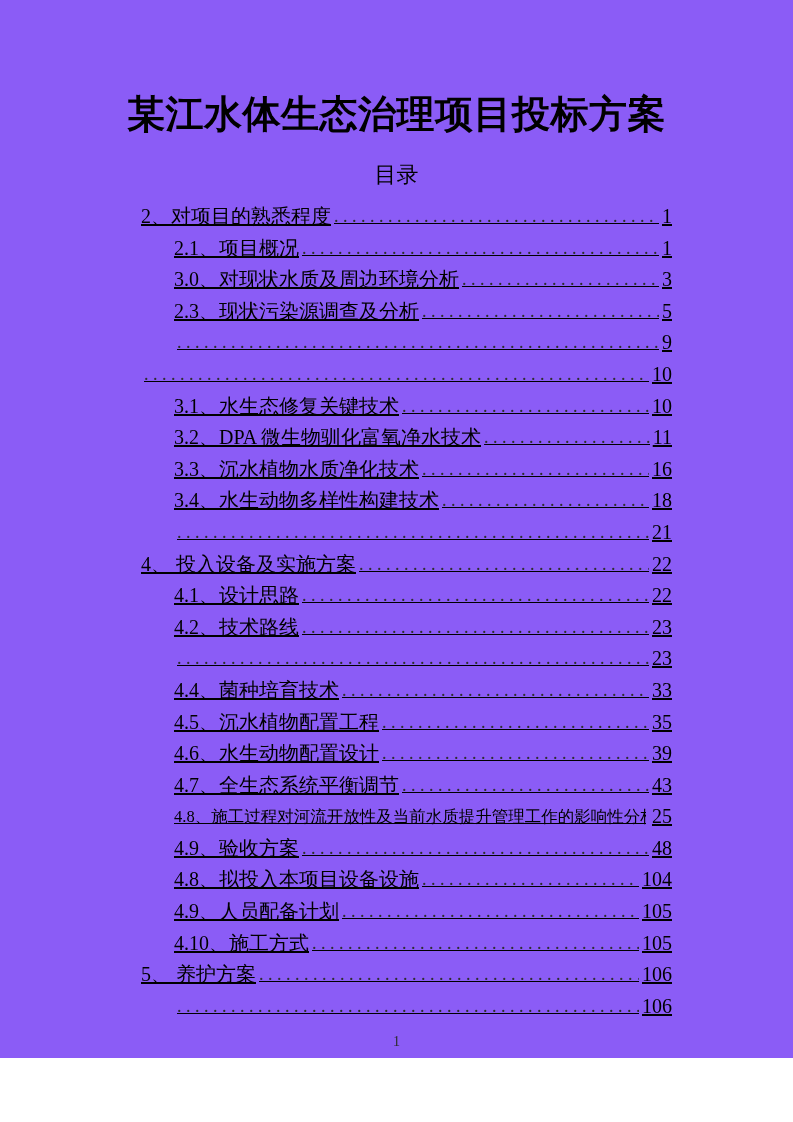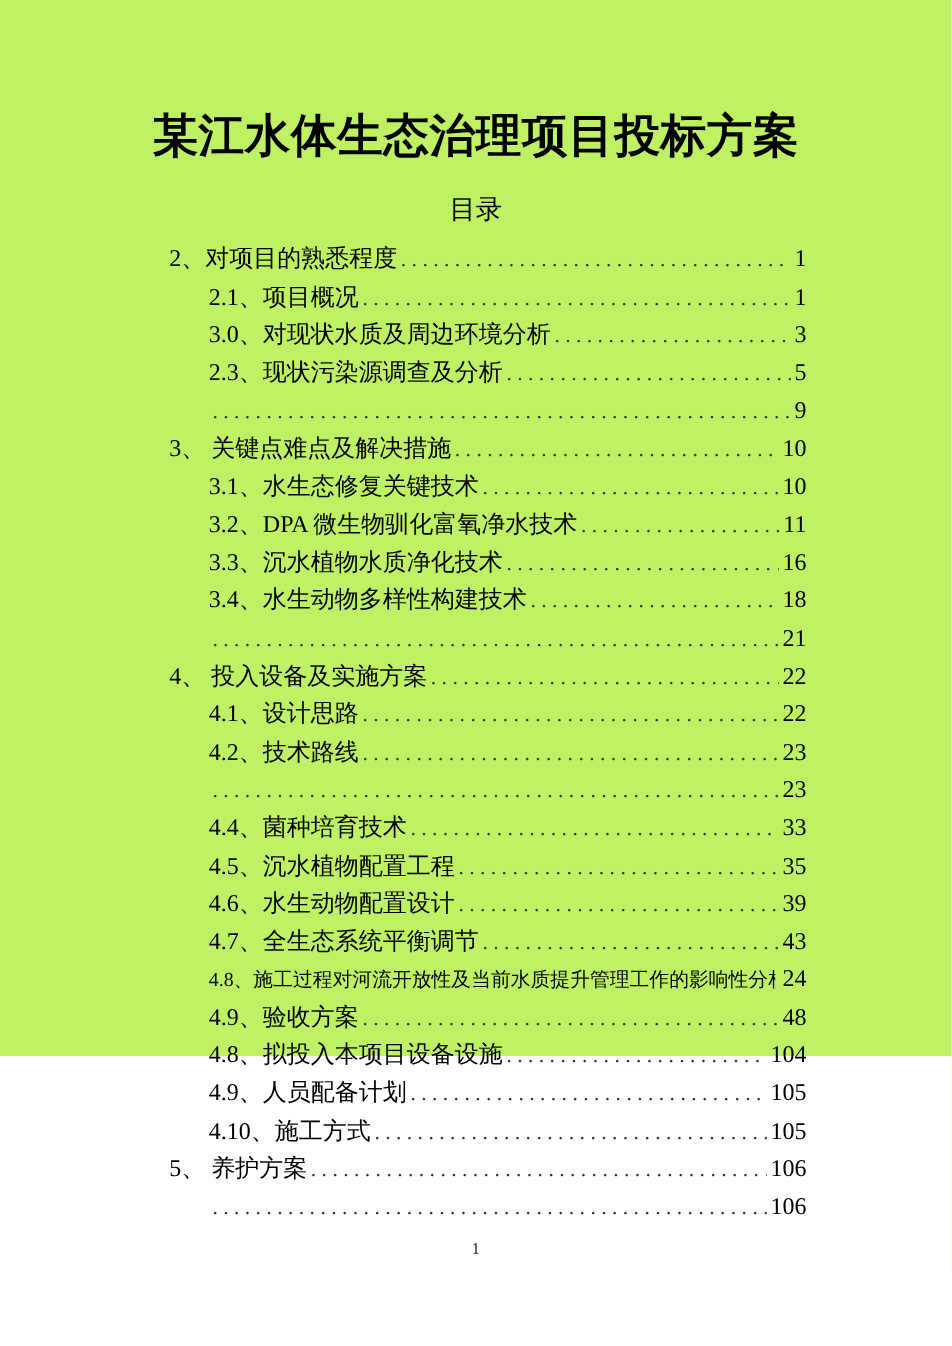--- a/index.html
+++ b/index.html
@@ -11,22 +11,22 @@
     width: 793px;
     height: 1122px;
     font-family: "Liberation Serif", "DejaVu Serif", serif;
     color: #000000;
     position: relative;
     overflow: hidden;
   }
   .doc-page {
     position: relative;
     width: 793px;
-    height: 880px;
-    background: #bef264;
+    height: 1058px;
+    background: #8b5cf6;
   }
   .doc-title {
     padding-top: 90px;
     text-align: center;
     font-size: 38px;
     font-weight: bold;
     line-height: 48px;
     letter-spacing: 0.5px;
     white-space: nowrap;
   }
@@ -42,20 +42,21 @@
     margin-left: 141px;
     width: 531px;
     font-size: 20px;
   }
   .toc-row {
     display: flex;
     align-items: center;
     height: 31.6px;
     line-height: 31.6px;
     overflow: hidden;
+    text-decoration: underline;
   }
   .toc-row.lvl2 { padding-left: 33px; }
   .toc-text {
     white-space: nowrap;
     flex: 0 1 auto;
     overflow: hidden;
   }
   .toc-row.compact { font-size: 16.5px; }
   .toc-dots {
     flex: 1 1 0;
@@ -118,21 +119,20 @@
       <span class="toc-dots"></span>
       <span class="toc-page">5</span>
     </div>
 
     <div class="toc-row lvl2">
       <span class="toc-dots"></span>
       <span class="toc-page">9</span>
     </div>
 
     <div class="toc-row lvl1">
-      <span class="toc-text">3、 关键点难点及解决措施</span>
       <span class="toc-dots"></span>
       <span class="toc-page">10</span>
     </div>
 
     <div class="toc-row lvl2">
       <span class="toc-text">3.1、水生态修复关键技术</span>
       <span class="toc-dots"></span>
       <span class="toc-page">10</span>
     </div>
 
@@ -202,21 +202,21 @@
 
     <div class="toc-row lvl2">
       <span class="toc-text">4.7、全生态系统平衡调节</span>
       <span class="toc-dots"></span>
       <span class="toc-page">43</span>
     </div>
 
     <div class="toc-row lvl2 compact">
       <span class="toc-text">4.8、施工过程对河流开放性及当前水质提升管理工作的影响性分析</span>
       <span class="toc-dots"></span>
-      <span class="toc-page">24</span>
+      <span class="toc-page">25</span>
     </div>
 
     <div class="toc-row lvl2">
       <span class="toc-text">4.9、验收方案</span>
       <span class="toc-dots"></span>
       <span class="toc-page">48</span>
     </div>
 
     <div class="toc-row lvl2">
       <span class="toc-text">4.8、拟投入本项目设备设施</span>

